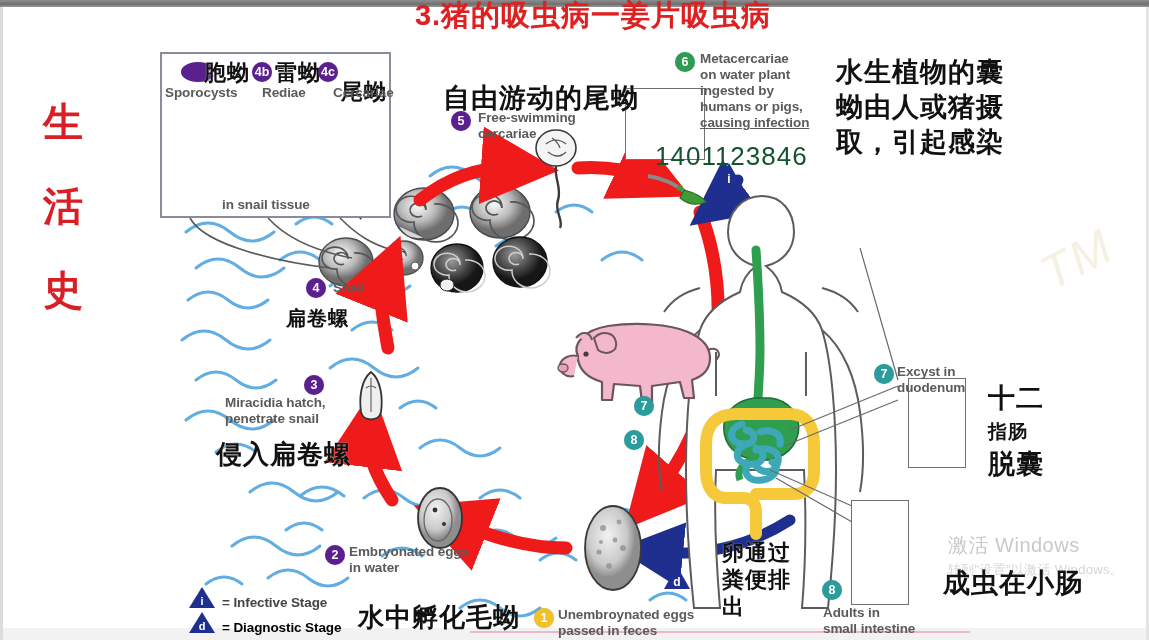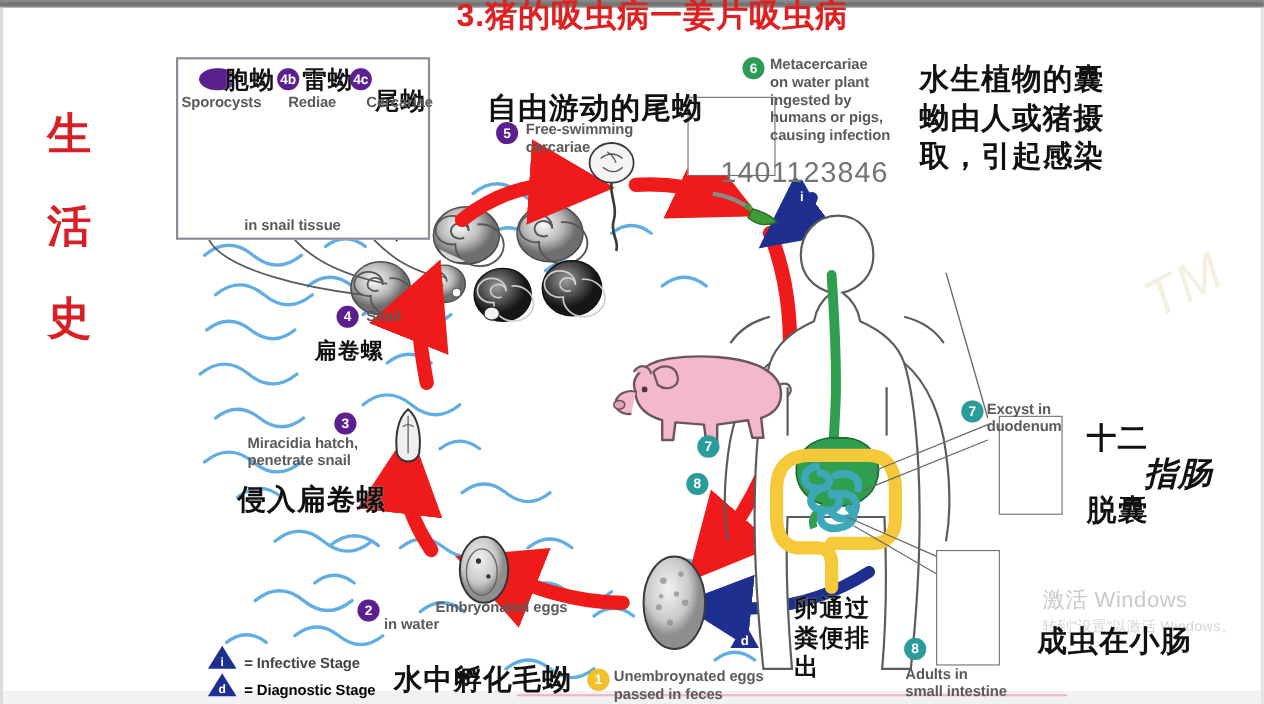--- a/index.html
+++ b/index.html
@@ -42,21 +42,21 @@
   }
   .wm-netease .logo {
     display:inline-block; width:20px; height:15px; background:#b5b5b5;
     border-radius:2px; margin-right:5px; vertical-align:-2px; position:relative;
   }
   .wm-netease .logo:after{
     content:""; position:absolute; left:4px; top:4px; width:12px; height:7px;
     background:#efefef; border-radius:1px;
   }
   .wm-num {
-    position:absolute; left:655px; top:141px; color:#737373; font-size:26px;
+    position:absolute; left:655px; top:141px; color:#14532d; font-size:26px;
     letter-spacing:1px; font-weight:400;
   }
   .wm-tm {
     position:absolute; left:1040px; top:232px; color:#f4f0e2; font-size:48px;
     font-style:italic; font-weight:400; transform:rotate(-28deg); letter-spacing:2px;
   }
   .wm-win { position:absolute; left:948px; top:532px; color:#c9c9c9; }
   .wm-win .l1 { font-size:20px; letter-spacing:.5px; }
   .wm-win .l2 { font-size:13px; margin-top:2px; letter-spacing:.3px; color:#d6d6d6; }
 
@@ -422,53 +422,53 @@
   <div class="cn big" style="left:443px; top:82px;">自由游动的尾蚴</div>
   <div class="bullet purple b20" style="left:451px; top:111px;">5</div>
   <div class="en" style="left:478px; top:110px;">Free-swimming</div>
   <div class="en" style="left:478px; top:126px;">cercariae</div>
 
   <div class="bullet green b20" style="left:675px; top:52px;">6</div>
   <div class="en" style="left:700px; top:51px;">Metacercariae</div>
   <div class="en" style="left:700px; top:67px;">on water plant</div>
   <div class="en" style="left:700px; top:83px;">ingested by</div>
   <div class="en" style="left:700px; top:99px;">humans or pigs,</div>
-  <div class="en" style="left:700px; top:115px;">causing infection</div>
+  <div class="en" style="left:700px; top:115px;text-decoration:underline;">causing infection</div>
 
   <div class="cn big" style="left:836px; top:56px;">水生植物的囊</div>
   <div class="cn big" style="left:836px; top:91px;">蚴由人或猪摄</div>
   <div class="cn big" style="left:836px; top:126px;">取，引起感染</div>
 
   <div class="bullet purple b20" style="left:306px; top:278px;">4</div>
   <div class="en" style="left:333px; top:280px;">Snail</div>
   <div class="cn" style="left:286px; top:305px; font-size:20px;">扁卷螺</div>
 
   <div class="bullet purple b20" style="left:304px; top:375px;">3</div>
   <div class="en" style="left:225px; top:395px;">Miracidia hatch,</div>
   <div class="en" style="left:225px; top:411px;">penetrate snail</div>
   <div class="cn" style="left:216px; top:437px; font-size:26px;">侵入扁卷螺</div>
 
   <div class="bullet purple b20" style="left:325px; top:545px;">2</div>
-  <div class="en" style="left:349px; top:544px;margin-left:47px;">Embryonated eggs</div>
+  <div class="en" style="left:349px; top:544px;">Embryonated eggs</div>
   <div class="en" style="left:349px; top:560px;">in water</div>
   <div class="cn" style="left:358px; top:600px; font-size:26px;">水中孵化毛蚴</div>
 
   <div class="bullet yellow b20" style="left:534px; top:608px;">1</div>
   <div class="en" style="left:558px; top:607px;">Unembroynated eggs</div>
   <div class="en" style="left:558px; top:623px;">passed in feces</div>
 
   <div class="cn mid" style="left:722px; top:539px;">卵通过</div>
   <div class="cn mid" style="left:722px; top:566px;">粪便排</div>
   <div class="cn mid" style="left:722px; top:593px;">出</div>
 
   <div class="bullet teal b20" style="left:874px; top:364px;">7</div>
   <div class="en" style="left:897px; top:364px;">Excyst in</div>
   <div class="en" style="left:897px; top:380px;">duodenum</div>
   <div class="cn mid" style="left:988px; top:385px; font-size:27px;">十二</div>
-  <div class="cn mid" style="left:1040px; top:418px; font-size:30px;font-style:italic;">指肠</div>
+  <div class="cn mid" style="left:988px; top:418px; font-size:19px;">指肠</div>
   <div class="cn mid" style="left:988px; top:451px; font-size:27px;">脱囊</div>
 
   <div class="bullet teal b20" style="left:822px; top:580px;">8</div>
   <div class="en" style="left:823px; top:605px;">Adults in</div>
   <div class="en" style="left:823px; top:621px;">small intestine</div>
   <div class="cn big" style="left:943px; top:567px;">成虫在小肠</div>
 
   <div class="bullet teal b20" style="left:634px; top:396px;">7</div>
   <div class="bullet teal b20" style="left:624px; top:430px;">8</div>
 

